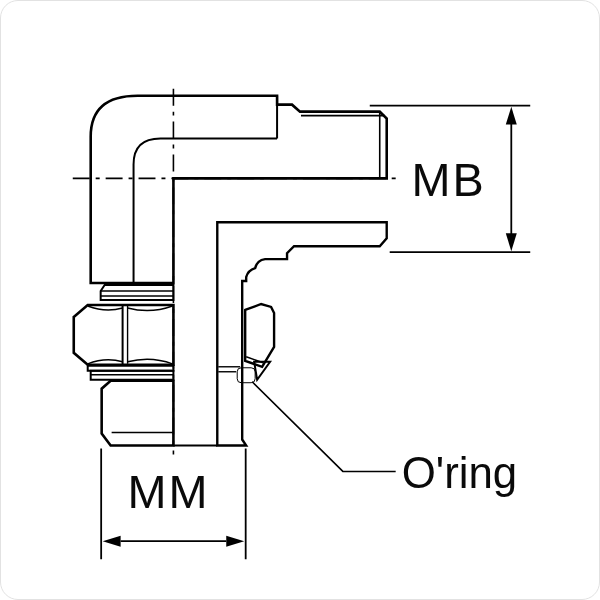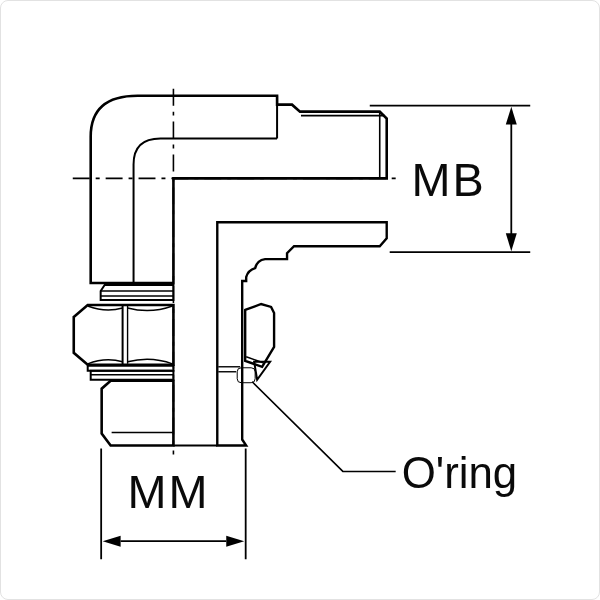--- a/index.html
+++ b/index.html
@@ -1,20 +1,20 @@
 <!DOCTYPE html>
 <html><head>
 <meta charset="utf-8">
 <style>
   html,body{margin:0;padding:0;background:#ffffff;}
   .frame{
     position:relative;
     width:598px;height:598px;
     border:1px solid #e2e2e2;
-    border-radius:8px;
+    border-radius:18px;
     background:#ffffff;
     overflow:hidden;
     font-family:"Liberation Sans", sans-serif;
   }
   svg{display:block;}
   path,line,polyline{stroke:#000;fill:none;stroke-linejoin:miter;stroke-linecap:butt;}
   .s26{stroke-width:2.6;}
   .s24{stroke-width:2.4;}
   .s22{stroke-width:2.2;}
   .s20{stroke-width:2;}

